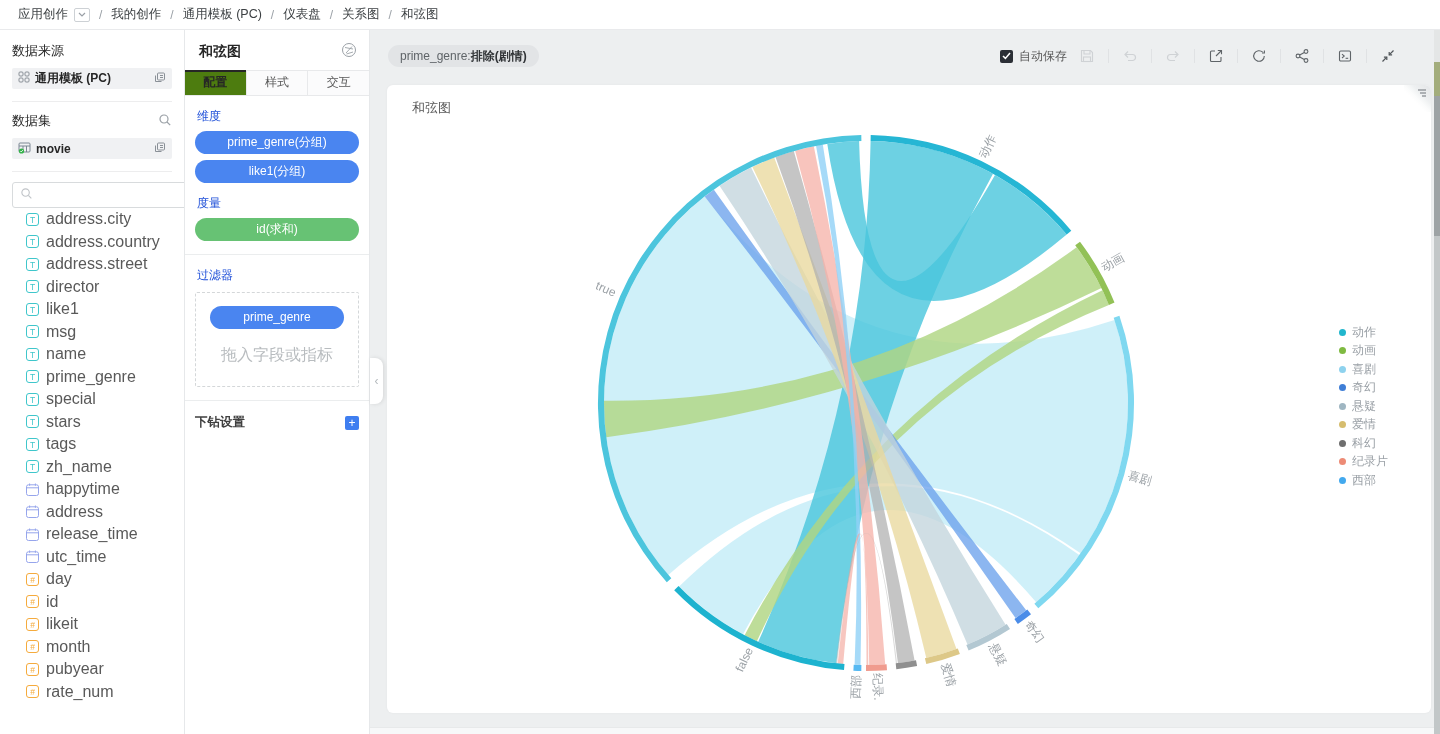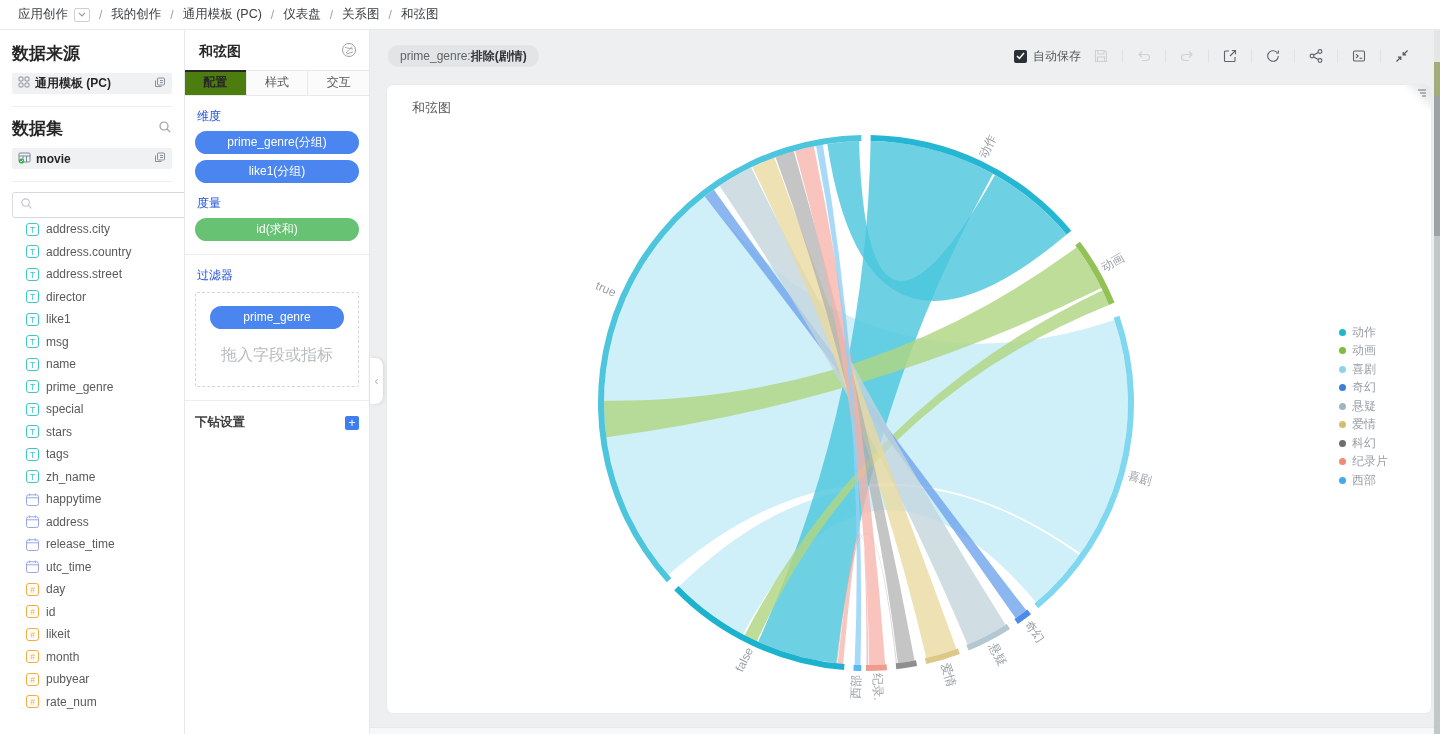--- a/index.html
+++ b/index.html
@@ -11,32 +11,32 @@
   .topbar { height:30px; background:#fff; border-bottom:1px solid #e9eaec; display:flex; align-items:center; padding-left:18px; flex:0 0 30px; }
   .crumb { color:#3c4043; font-size:12.5px; cursor:pointer; }
   .crumb-sep { color:#9aa0a6; margin:0 9px; }
   .caret-box { display:inline-flex; align-items:center; justify-content:center; width:16px; height:14px; border:1px solid #cdd1d5; border-radius:2px; margin-left:6px; background:#fff; cursor:pointer; }
 
   .main { flex:1; display:flex; min-height:0; }
 
   
   .sidebar { width:185px; border-right:1px solid #e6e8ea; background:#fff; overflow:hidden; }
   .sb-section { padding:12px 12px 0 12px; }
-  .sb-title { font-size:17px; font-weight:bold; color:#262626; }
+  .sb-title { font-size:13px; font-weight:normal; color:#262626; }
   .sb-titlerow { display:flex; align-items:center; justify-content:space-between; }
   .sb-item { margin-top:8px; height:21px; background:#f0f1f3; border-radius:2px; display:flex; align-items:center; padding:0 6px; cursor:pointer; }
   .sb-item .lbl { font-weight:bold; font-size:12px; color:#262626; margin-left:5px; flex:1; white-space:nowrap; overflow:hidden; }
   .sb-div { border-top:1px solid #ededee; margin-top:12px; }
   .search-row { display:flex; align-items:center; padding:10px 12px 0 12px; }
   .search-box { flex:1; height:26px; border:1px solid #d8dbdd; border-radius:3px; display:flex; align-items:center; padding:0 7px; background:#fff; }
   .search-box input { border:none; outline:none; flex:1; min-width:0; font-size:12px; margin-left:5px; font-family:inherit; }
   .fields-head { display:flex; align-items:center; padding:13px 12px 4px 12px; cursor:pointer; }
   .fields-head .tri { width:0; height:0; border-left:4px solid transparent; border-right:4px solid transparent; border-top:5px solid #595959; margin-right:6px; }
   .field-row { height:22.5px; display:flex; align-items:center; padding-left:26px; cursor:pointer; }
-  .field-row .fname { margin-left:7px; color:#595959; font-size:12px; }
+  .field-row .fname { margin-left:7px; color:#595959; font-size:16px; }
 
   
   .config { width:185px; border-right:1px solid #e6e8ea; background:#fff; position:relative; }
   .cfg-head { display:flex; align-items:center; justify-content:space-between; padding:12px 12px 9px 14px; }
   .cfg-title { font-size:14px; font-weight:bold; color:#262626; }
   .tabs { display:flex; border-top:1px solid #e8e9eb; border-bottom:1px solid #e8e9eb; }
   .tab { flex:1; height:24px; line-height:22px; text-align:center; font-size:12px; color:#595959; background:#fbfbfc; border-right:1px solid #e8e9eb; cursor:pointer; position:relative; }
   .tab:last-child { border-right:none; }
   .tab.active { background:#4d7c0f; color:#262626; font-weight:bold; }
   .tab.active::before { content:""; position:absolute; top:-1px; left:0; right:0; height:2px; background:#262626; }
@@ -49,21 +49,21 @@
   .filter-box { border:1px dashed #d4d7d9; border-radius:2px; margin-top:8px; padding:13px 14px 20px 14px; }
   .filter-ph { text-align:center; color:#b8bcbf; margin-top:16px; font-size:16px; }
   .drill-row { display:flex; align-items:center; justify-content:space-between; margin-top:13px; }
   .drill-label { font-size:12.5px; font-weight:bold; color:#404040; }
   .drill-add { width:14px; height:14px; background:#3f7ef0; border-radius:2px; color:#fff; display:flex; align-items:center; justify-content:center; font-size:12px; line-height:1; cursor:pointer; }
 
   .panel-handle { position:absolute; left:0; top:328px; width:13px; height:46px; background:#fff; border-radius:0 8px 8px 0; box-shadow:1px 0 4px rgba(0,0,0,.10); display:flex; align-items:center; justify-content:center; color:#b4b9bd; font-size:12px; cursor:pointer; z-index:5; }
 
   
   .canvas { flex:1; position:relative; background:#edeff0; min-width:0; }
-  .cv-toolbar { position:absolute; top:0; left:0; right:12px; height:52px; display:flex; align-items:center; }
+  .cv-toolbar { position:absolute; top:0; left:0; right:26px; height:52px; display:flex; align-items:center; }
   .chip { margin-left:18px; height:22px; line-height:22px; background:#e2e4e6; border-radius:11px; padding:0 12px; cursor:pointer; white-space:nowrap; }
   .chip .f { color:#5f6468; } .chip .v { color:#303336; font-weight:bold; }
   .tools { margin-left:auto; display:flex; align-items:center; margin-right:14px;justify-content:flex-end; }
   .tools .sep { width:1px; height:14px; background:#e0e2e4; margin:0 9px; }
   .tbtn { width:24px; height:24px; display:flex; align-items:center; justify-content:center; cursor:pointer; }
   .tbtn.disabled { cursor:default; }
   .autosave { display:flex; align-items:center; margin-right:8px; }
   .cbx { width:13px; height:13px; background:#2b2f36; border-radius:2px; display:flex; align-items:center; justify-content:center; cursor:pointer; }
   .autosave .al { margin-left:6px; color:#595959; }
 

